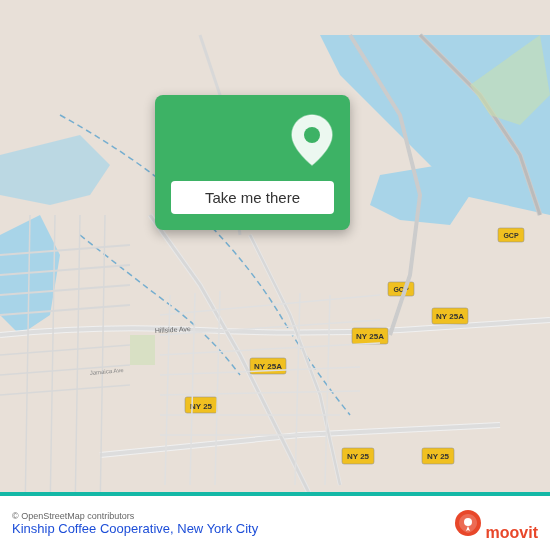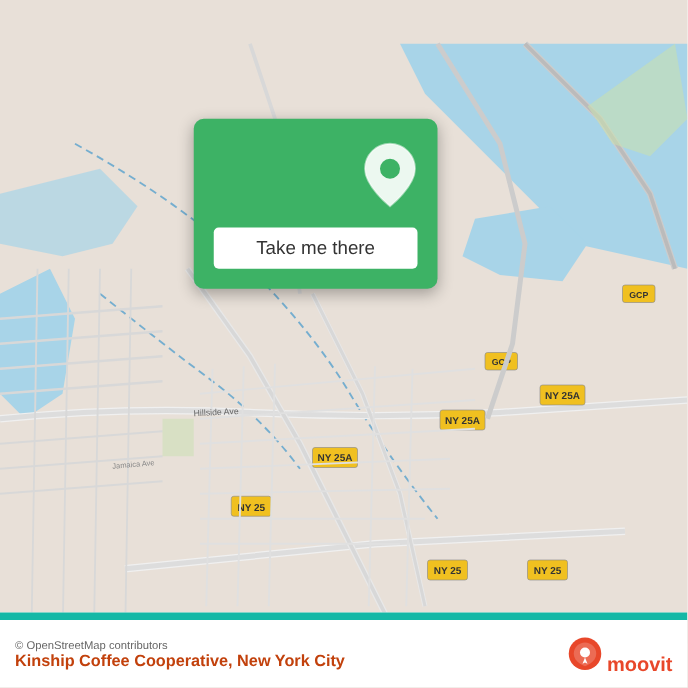--- a/index.html
+++ b/index.html
@@ -64,37 +64,37 @@
       position: absolute;
       bottom: 0;
       left: 0;
       width: 100%;
       background: white;
       padding: 8px 12px;
       display: flex;
       align-items: center;
       justify-content: space-between;
       z-index: 10;
-      border-top: 6px solid #14b8a6;
+      border-top: 4px solid #14b8a6;
     }
 
     #bottom-left {
       display: flex;
       flex-direction: column;
     }
 
     #attribution {
       font-size: 9px;
       color: #666;
     }
 
     #place-name {
       font-size: 13px;
-      color: #c2410c;
-      font-weight: 700;
+      color: #1d4ed8;
+      font-weight: 400;
     }
 
     #moovit-logo {
       display: flex;
       align-items: center;
       gap: 4px;
     }
 
     #moovit-icon {
       width: 28px;

